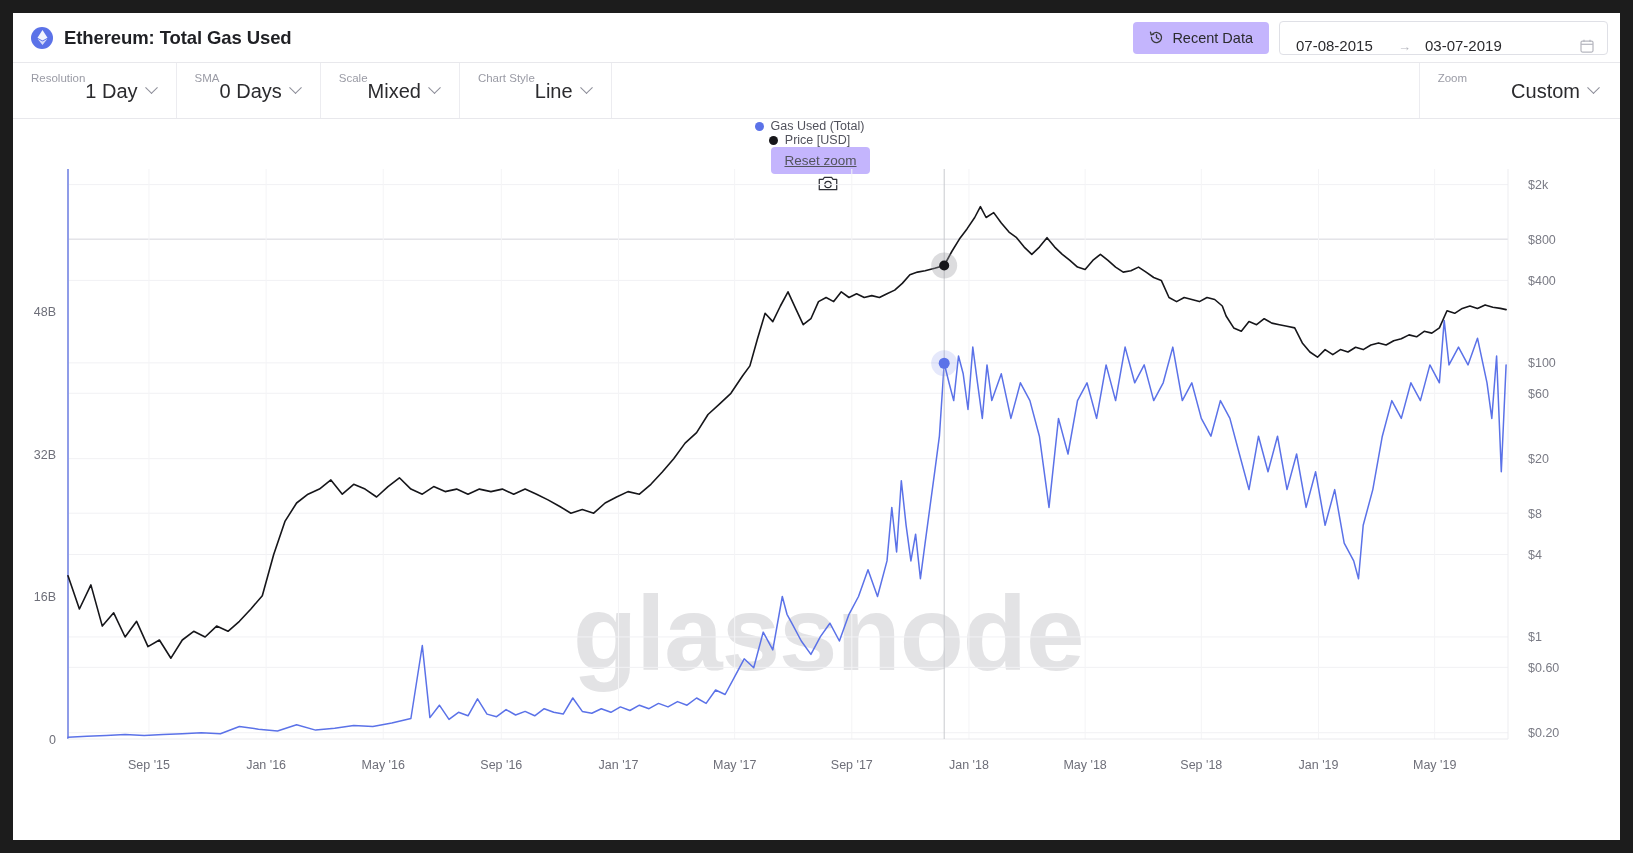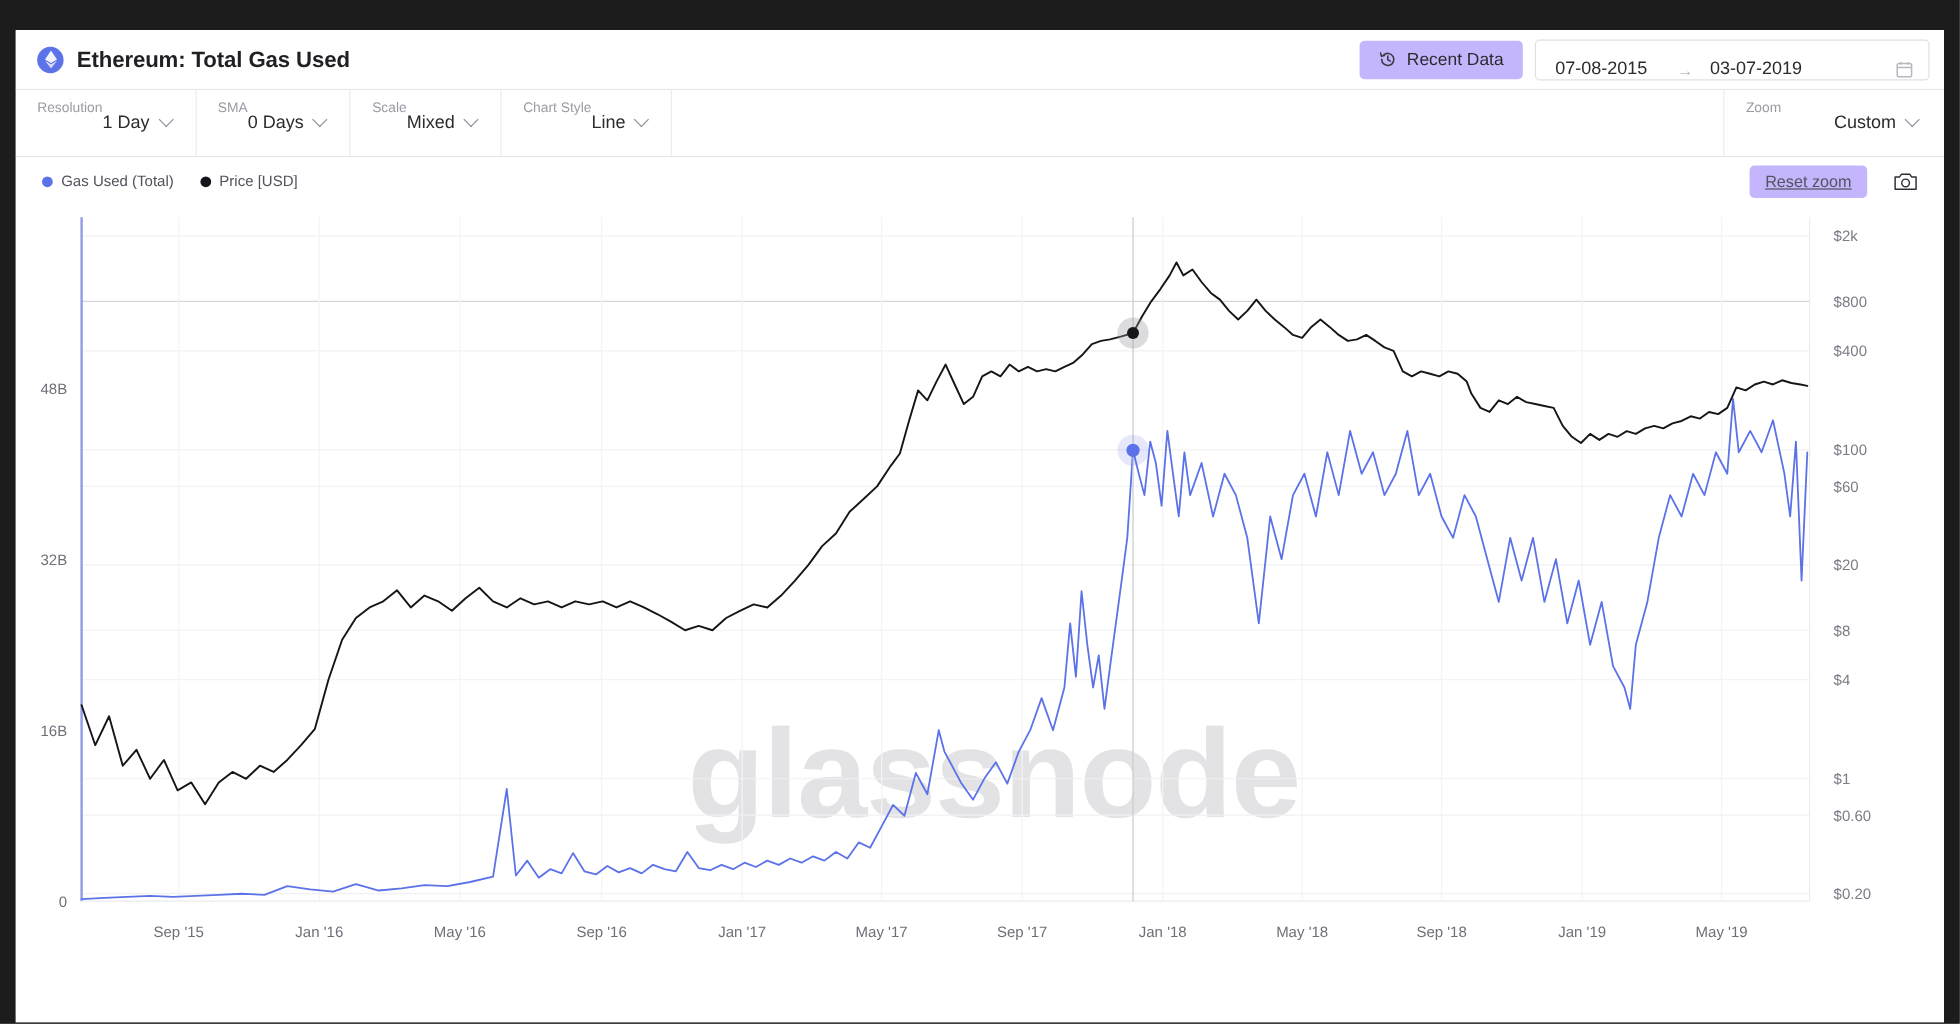--- a/index.html
+++ b/index.html
@@ -8,21 +8,20 @@
     background: #1c1c1c;
     font-family: "Liberation Sans", sans-serif;
     overflow: hidden;
   }
   #app {
     position: absolute;
     left: 13px; top: 13px;
     width: 1607px; height: 827px;
     background: #ffffff;
     overflow: hidden;
-    margin-top: 12px;
   }
 
   
   .header {
     height: 50px;
     display: flex;
     align-items: center;
     padding: 0 12px 0 18px;
     border-bottom: 1px solid #e8e8ec;
   }
@@ -80,33 +79,34 @@
   .ctl {
     padding: 8px 20px 8px 18px;
     border-right: 1px solid #ececf0;
     display: flex; flex-direction: row; justify-content: center;
     min-width: 86px;
     cursor: pointer;
   }
   .ctl.last { border-right: 0; }
   .ctl .lbl { font-size: 11.5px; color: #9a9ba5; line-height: 15px; }
   .ctl .val {
-    font-size: 15px; color: #2b2b2e; line-height: 20px;
+    font-size: 20px; color: #2b2b2e; line-height: 20px;
     display: flex; align-items: center; gap: 9px;
   }
   .chev { width: 9px; height: 9px; border-right: 1.6px solid #8d8e99;
           border-bottom: 1.6px solid #8d8e99; transform: rotate(45deg) translate(-2px,-2px); }
   .toolbar-spacer { flex: 1 1 auto; border-right: 1px solid #ececf0; }
   .ctl.right-ctl { text-align: right; padding-right: 22px; gap: 44px; }
 
   
   .legendbar {
     height: 40px;
     display: flex; align-items: center;
     padding: 0 14px 0 22px;
+    flex-direction: column;
   }
   .legend-item {
     display: flex; align-items: center; gap: 7px;
     margin-right: 22px; font-size: 12.5px; color: #51525c;
     cursor: pointer;
   }
   .legend-dot { width: 9px; height: 9px; border-radius: 50%; }
   .legend-spacer { flex: 1 1 auto; }
   .reset-zoom {
     font-size: 13.5px; color: #53545d;

